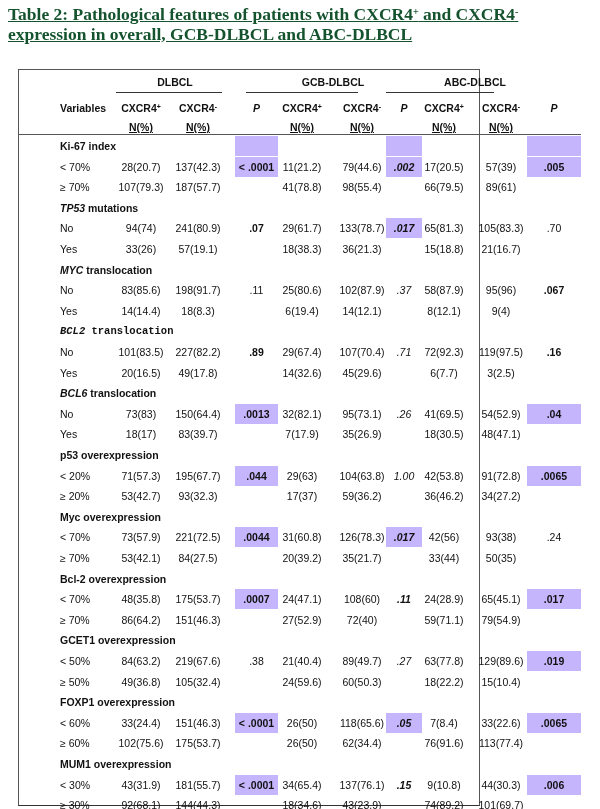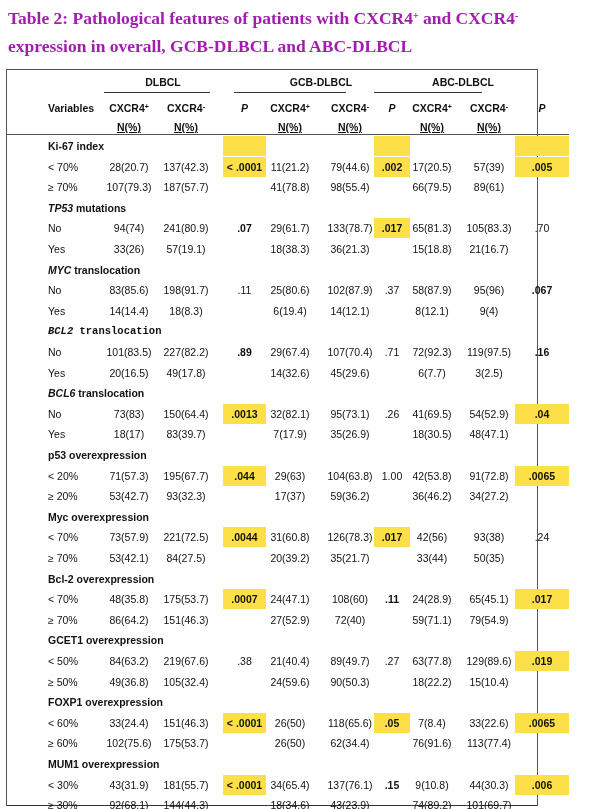--- a/index.html
+++ b/index.html
@@ -1,35 +1,35 @@
 <!DOCTYPE html>
 <html><head>
 <meta charset="utf-8">
 <style>
   html, body { margin:0; padding:0; background:#ffffff; }
   body { width:600px; height:809px; position:relative; overflow:hidden; font-family:"Liberation Sans", sans-serif; color:#111; }
-  .title { position:absolute; left:8px; top:4px; width:590px; font-family:"Liberation Serif", serif; font-weight:bold; font-size:17.5px; line-height:28px; color:#a21caf; }
+  .title { position:absolute; left:8px; top:4px; width:590px; font-family:"Liberation Serif", serif; font-weight:bold; font-size:17.5px; line-height:20px; color:#14532d;text-decoration:underline; }
   .title sup { font-size:10px; vertical-align:top; position:relative; top:-2px; }
-  .tbl { position:absolute; left:6px; top:69px; width:532px; height:737px; border:1.5px solid #555; border-bottom:1px solid #333; box-sizing:border-box; }
+  .tbl { position:absolute; left:18px; top:69px; width:462px; height:737px; border:1.5px solid #555; border-bottom:1px solid #333; box-sizing:border-box; }
   .row { position:absolute; left:0; width:564px; height:20px; font-size:10.5px; }
   .cell { position:absolute; top:0; height:20px; line-height:20px; text-align:center; white-space:nowrap; }
   .var { left:5px; text-align:left;margin-left:36px; }
   .c1 { left:90px; width:64px; }
   .c2 { left:148px; width:62px; }
   .c3 { left:216px; width:43px; }
   .c4 { left:254px; width:58px; }
   .c5 { left:312px; width:62px; }
-  .c6 { left:367px; width:36px; }
+  .c6 { left:367px; width:36px;font-style:italic; }
   .c7 { left:398px; width:54px; }
   .c8 { left:451px; width:62px; }
   .c9 { left:508px; width:54px; }
   .section { font-weight:bold; }
   .section i { font-style:italic; }
   .bold { font-weight:bold; }
-  .hl { background:#fde047; }
+  .hl { background:#c4b5fd; }
   .grp { position:absolute; top:6px; font-weight:bold; font-size:10.5px; text-align:center; }
   .grp-line { position:absolute; top:22px; height:0; border-top:1px solid #333; }
   .hdr { font-weight:bold; }
   .hdr sup { font-size:7px; vertical-align:top; position:relative; top:-1px; }
   .hdr-rule { position:absolute; left:0; width:562px; top:44px; border-top:1px solid #555; }
   .italicP { font-style:italic; }
   .underlined { text-decoration:underline; }
 </style>
 </head>
 <body>
@@ -303,21 +303,21 @@
         <div class="cell c7">63(77.8)</div>
         <div class="cell c8">129(89.6)</div>
         <div class="cell c9 hl bold">.019</div>
       </div>
       <div class="row" style="top: 601.6px;">
         <div class="cell var">≥ 50%</div>
         <div class="cell c1">49(36.8)</div>
         <div class="cell c2">105(32.4)</div>
         <div class="cell c3"></div>
         <div class="cell c4">24(59.6)</div>
-        <div class="cell c5">90(50.3)</div>
+        <div class="cell c5">60(50.3)</div>
         <div class="cell c6"></div>
         <div class="cell c7">18(22.2)</div>
         <div class="cell c8">15(10.4)</div>
         <div class="cell c9"></div>
       </div>
       <div class="row" style="top: 622.2px;">
         <div class="cell var section">FOXP1 overexpression</div>
       </div>
       <div class="row" style="top: 642.8px;">
         <div class="cell var">&lt; 60%</div>

